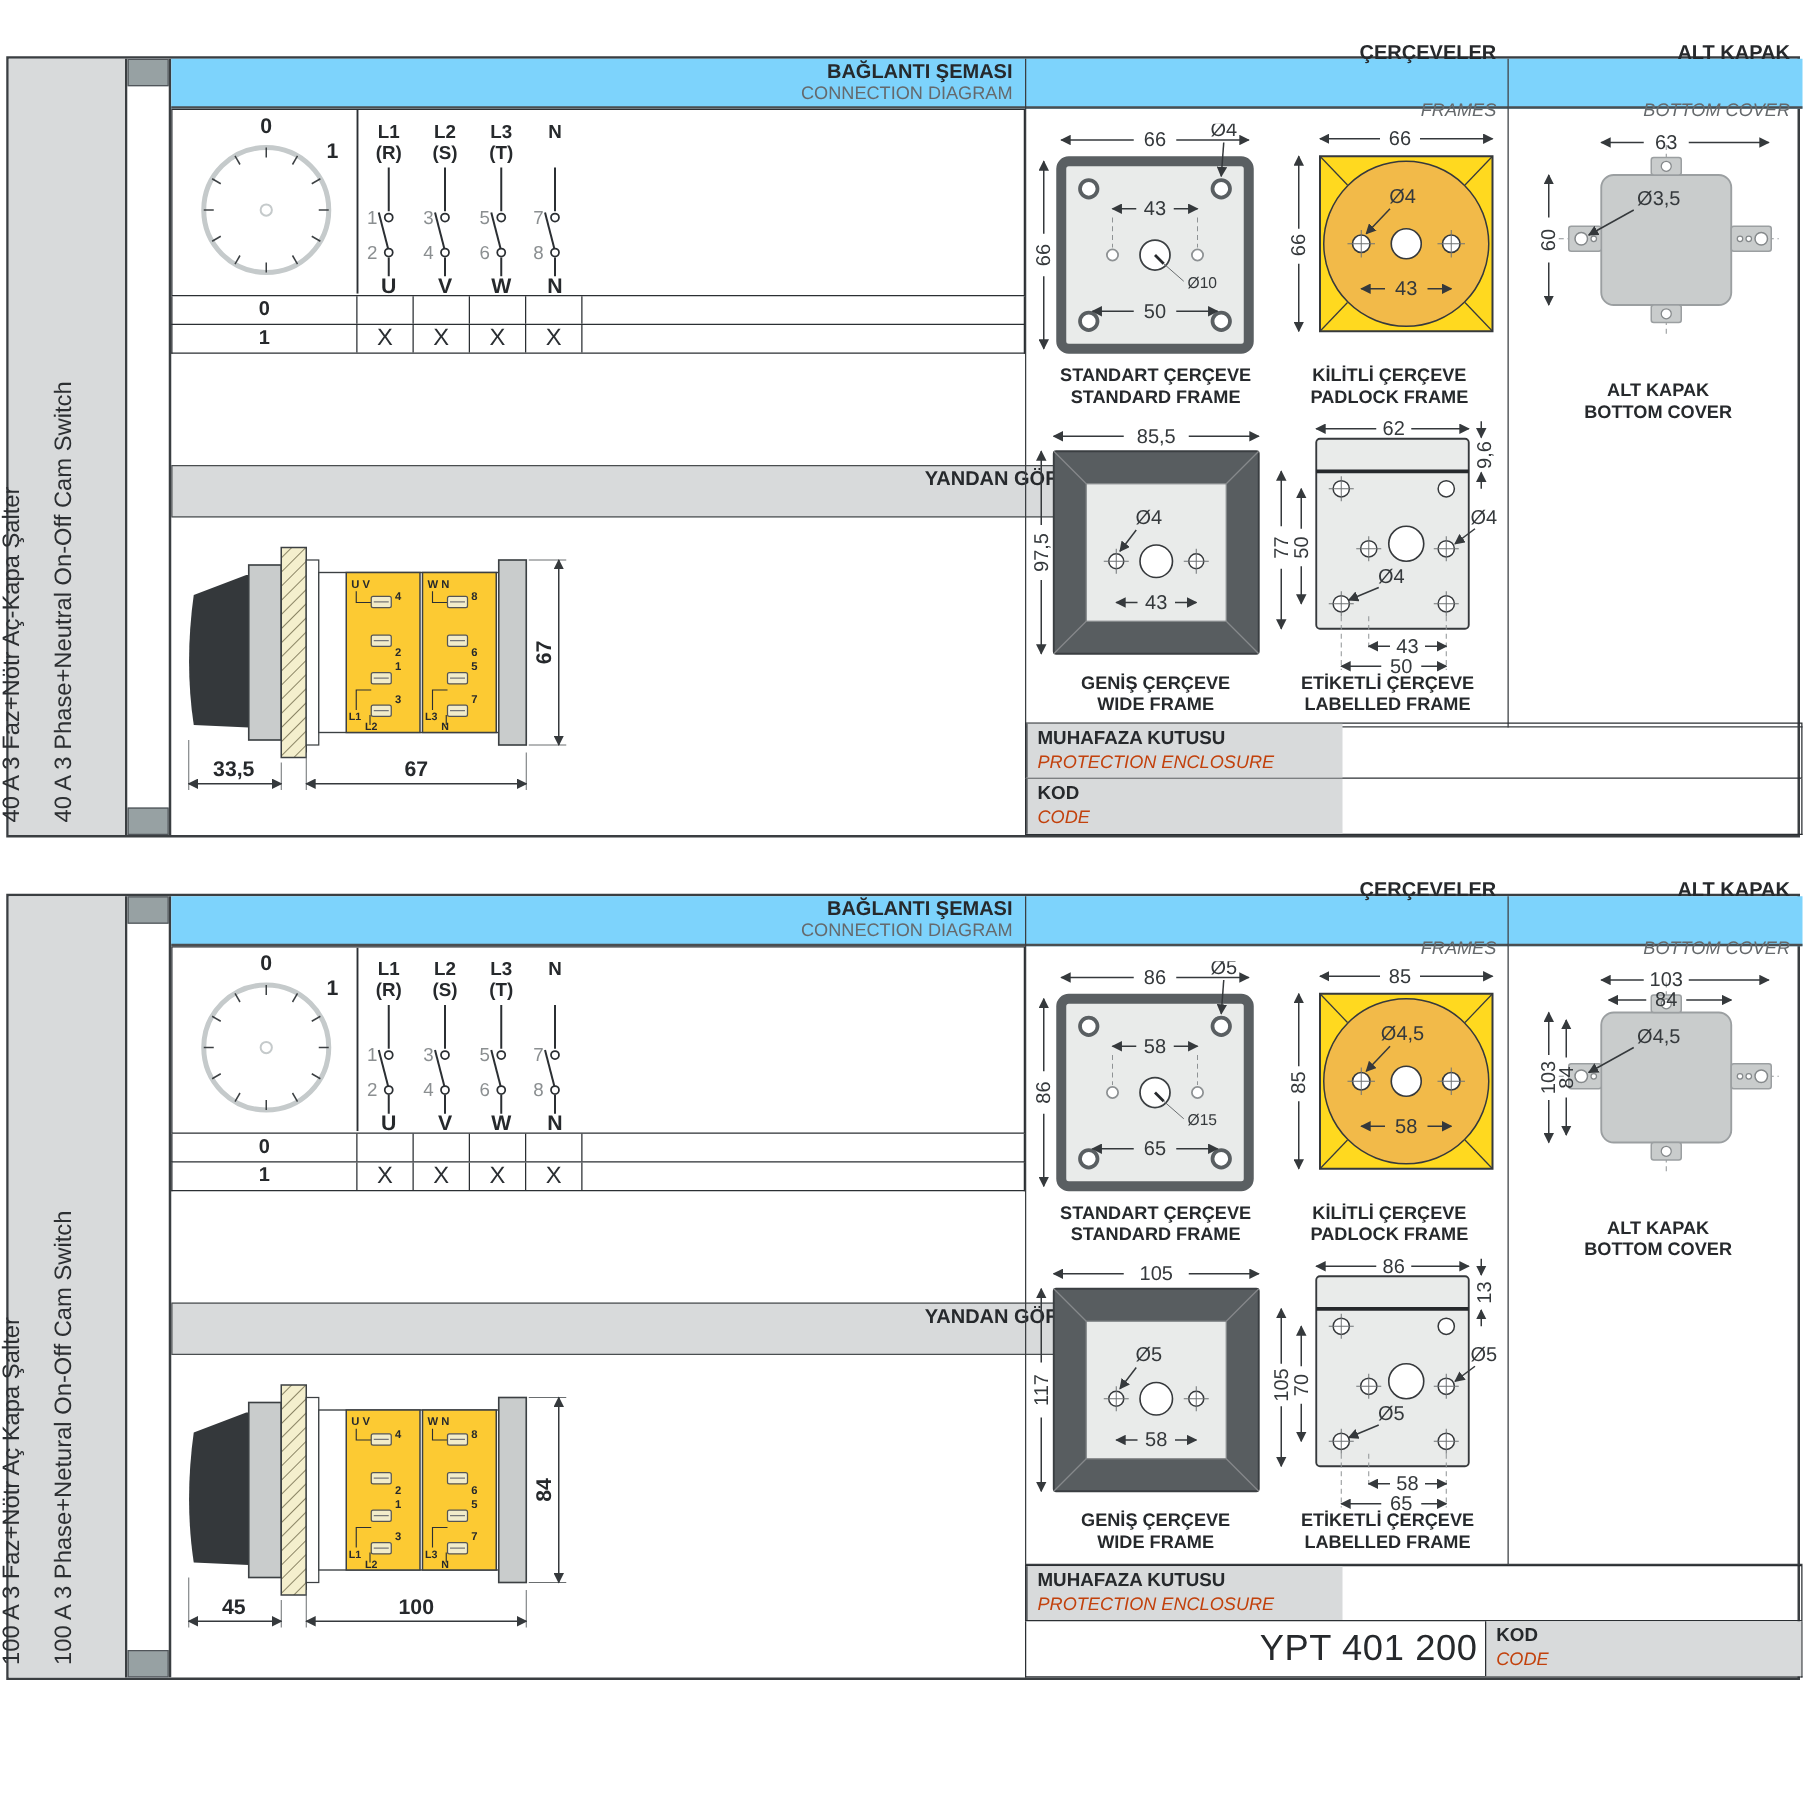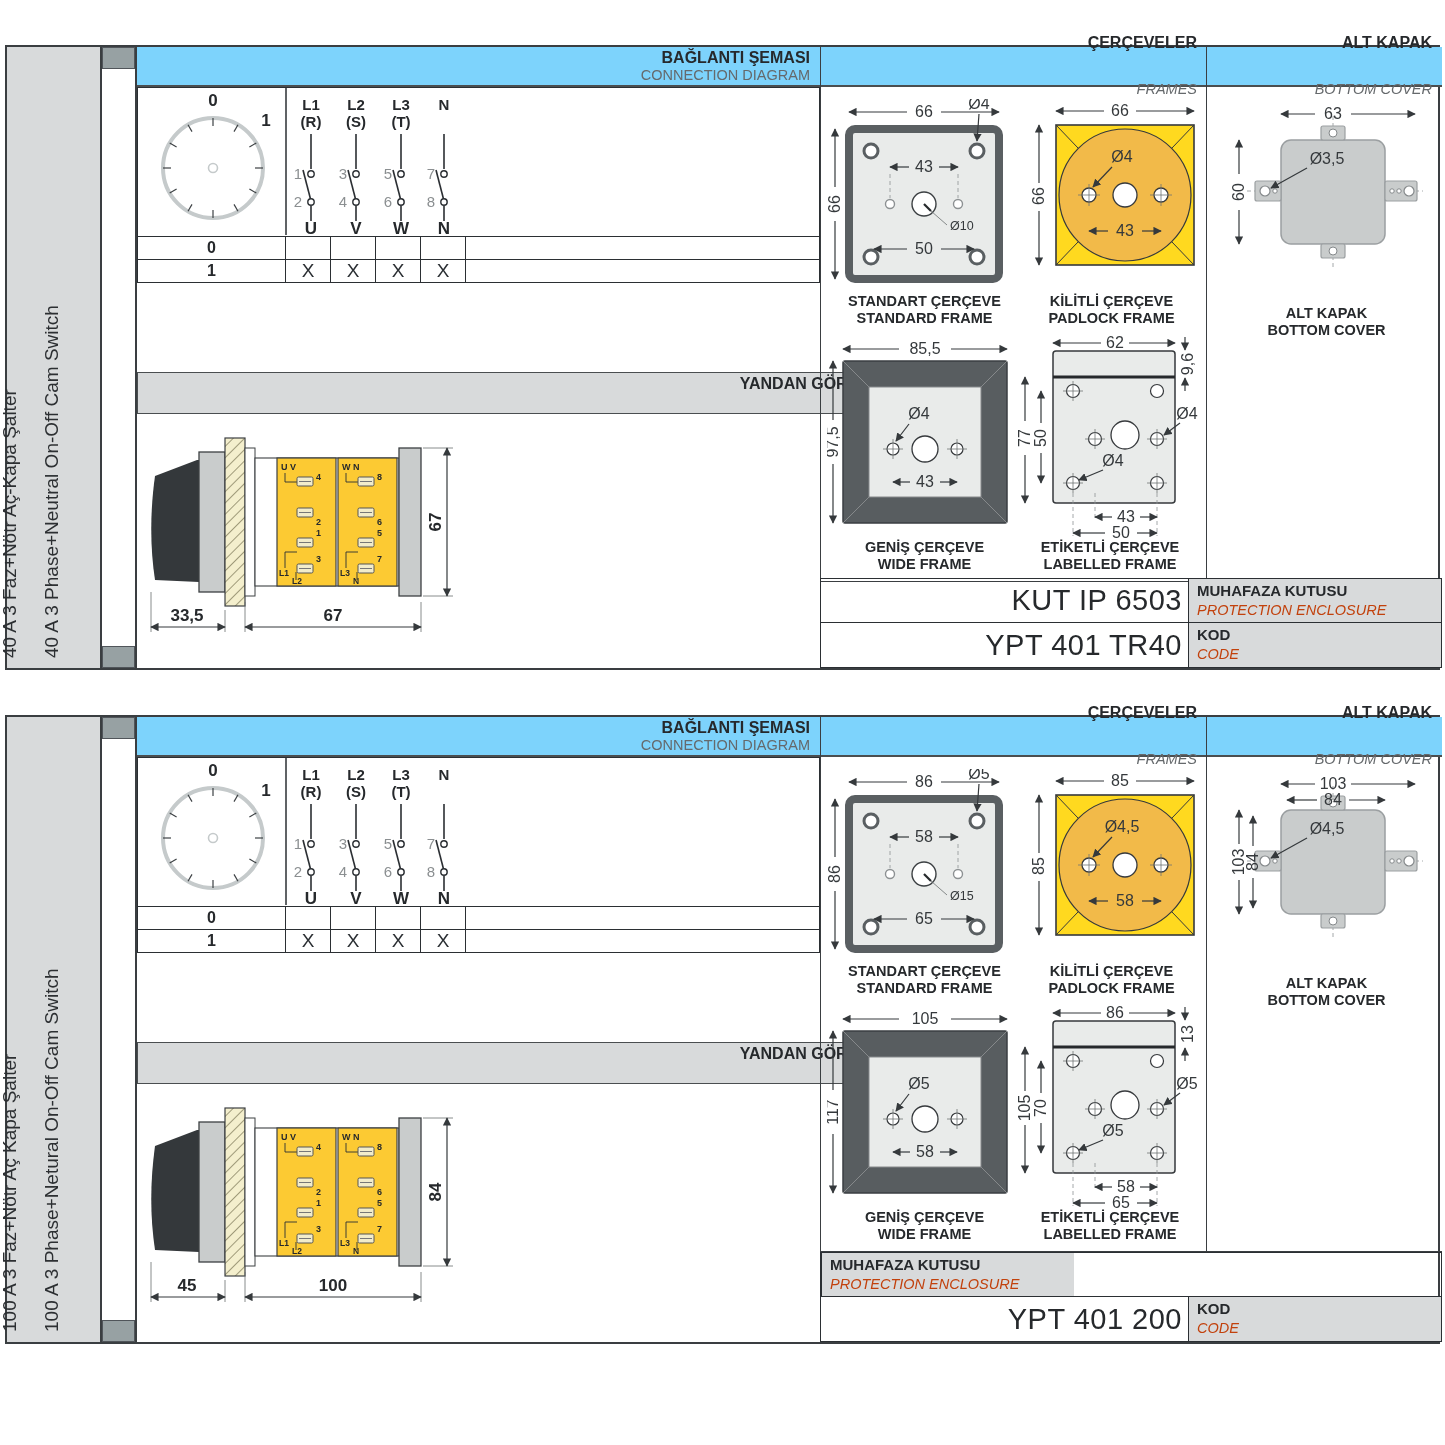--- a/index.html
+++ b/index.html
@@ -493,28 +493,26 @@
     <text x="108" y="62" text-anchor="middle" class="d16">Ø3,5</text>
     <line x1="88" y1="66" x2="52" y2="86" class="dimline" marker-end="url(#arr)"></line>
   </svg>
   <div class="cap cap-cov">
     <div>ALT KAPAK</div>
     <div>BOTTOM COVER</div>
   </div>
 
   <div class="codeblock">
     <div class="crow">
-      <div class="ccode">KUT IP 6503</div>
       <div class="clabel">
         <div class="ctr">MUHAFAZA KUTUSU</div>
         <div class="cen">PROTECTION ENCLOSURE</div>
       </div>
     </div>
     <div class="crow">
-      <div class="ccode">YPT 401 TR40</div>
       <div class="clabel">
         <div class="ctr">KOD</div>
         <div class="cen">CODE</div>
       </div>
     </div>
   </div>
 
 </div>
 
 <div class="section sec1">

